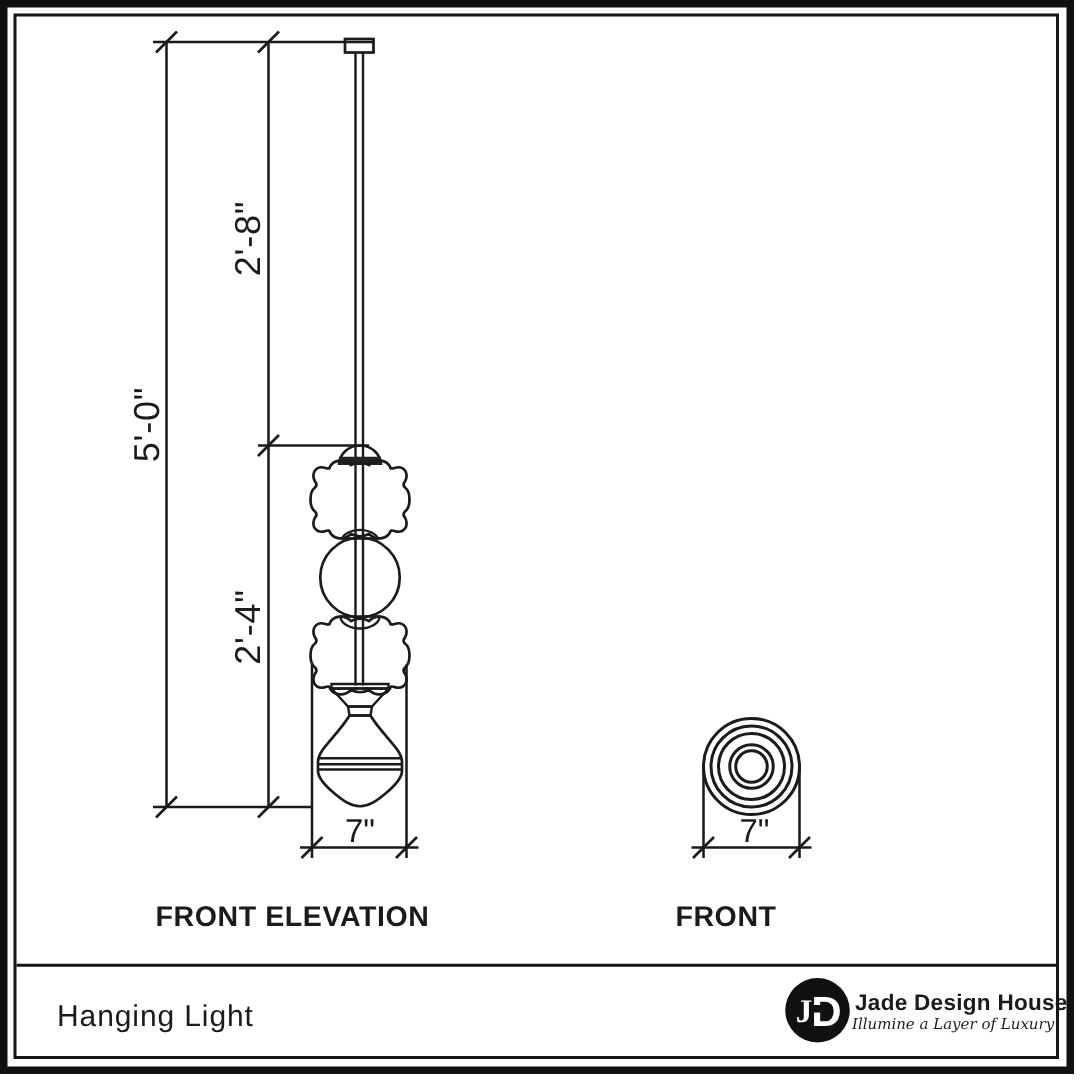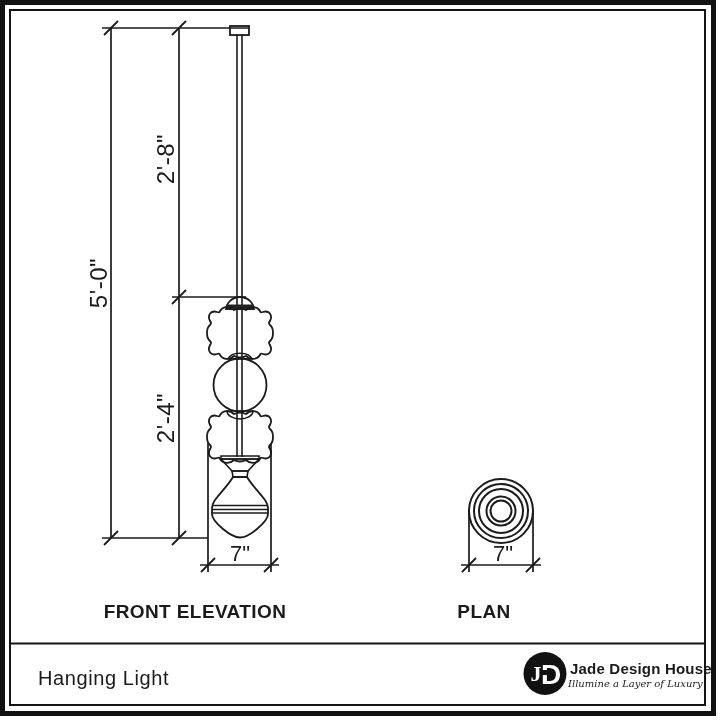--- a/index.html
+++ b/index.html
@@ -117,21 +117,21 @@
     </g>
   </svg>
 
   <div class="txt dim-v" style="left:39px;top:270px;">5'-0"</div>
   <div class="txt dim-v" style="left:106px;top:146px;">2'-8"</div>
   <div class="txt dim-v" style="left:106px;top:405px;">2'-4"</div>
   <div class="txt dim-h" style="left:200px;top:542px;">7"</div>
   <div class="txt dim-h" style="left:463px;top:542px;">7"</div>
 
   <div class="txt view-label" style="left:95px;top:601px;width:200px;text-align:center;">FRONT ELEVATION</div>
-  <div class="txt view-label" style="left:434px;top:601px;width:100px;text-align:center;">PLAN</div>
+  <div class="txt view-label" style="left:434px;top:601px;width:100px;text-align:center;">FRONT</div>
 
   <div class="txt tb-name" style="left:38px;top:667px;">Hanging Light</div>
   <div class="txt brand" style="left:570px;top:660px;">Jade Design House</div>
   <div class="txt tagline" style="left:568px;top:678px;">Illumine a Layer of Luxury</div>
 
   <div class="border-inner"></div>
   <div class="border-outer"></div>
 </div>
 
 </body></html>

